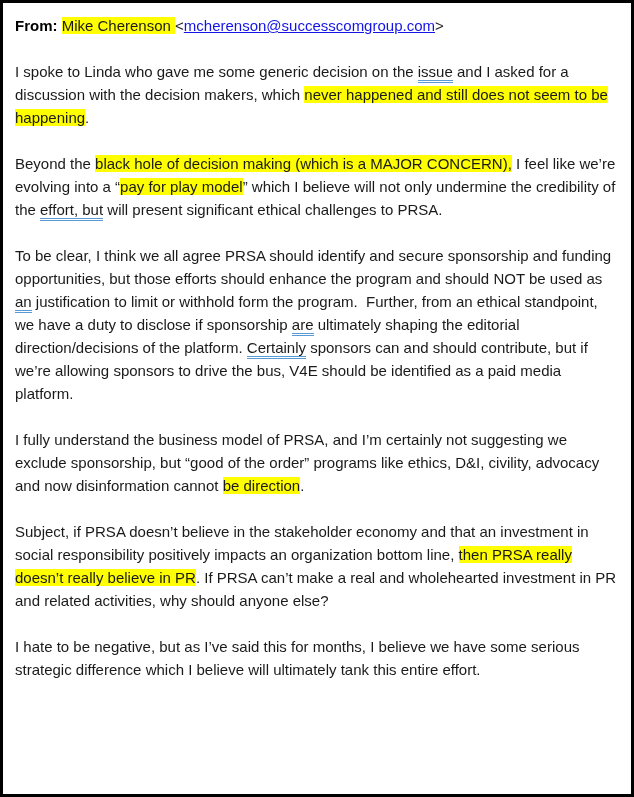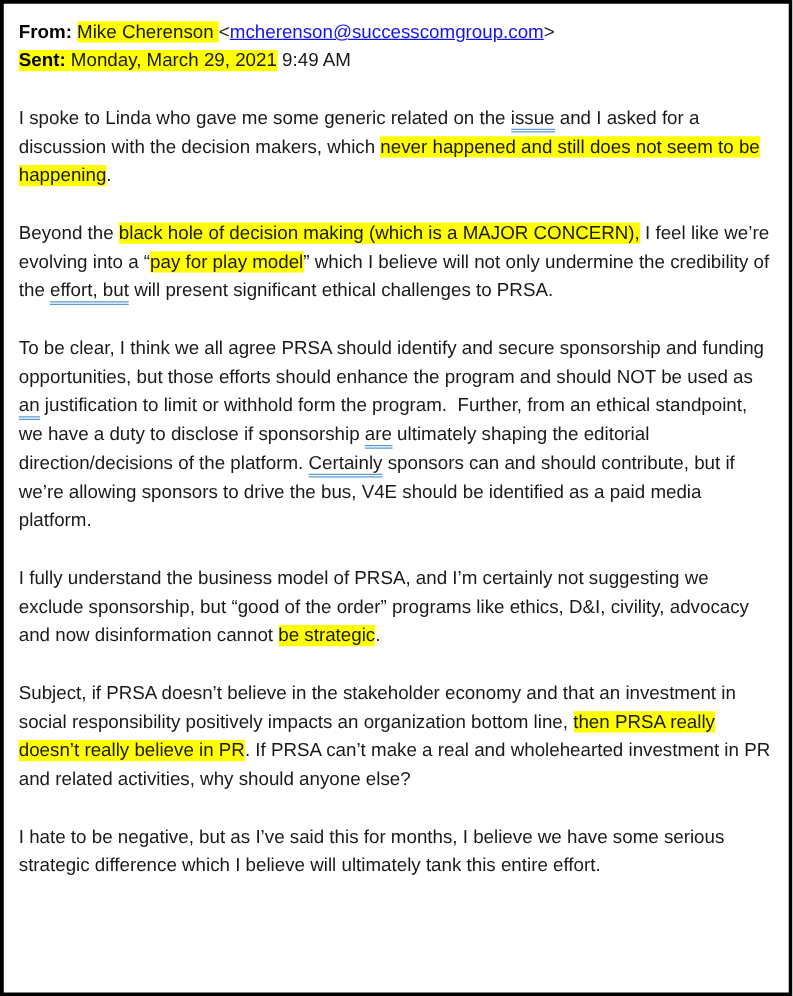--- a/index.html
+++ b/index.html
@@ -49,23 +49,22 @@
     border-bottom: 3px double #5b9bd5;
     text-align: right;
   }
 </style>
 </head>
 <body>
 
 <div class="page">
   <div class="header-block">
     <div class="hline"><span class="run-bold">From: </span><span class="run-highlight">Mike Cherenson </span><span>&lt;</span><span class="run-link">mcherenson@successcomgroup.com</span><span>&gt;</span></div>
-    <div class="hline"><span class="run-bold run-highlight">Sent: </span><span class="run-highlight">Monday, March 29, 2021</span><span> 9:49 AM</span></div>
   </div>
   <div>
-    <p class="para"><span>I spoke to Linda who gave me some generic related on the </span><span class="run-grammar">issue</span><span> and I asked for a discussion with the decision makers, which </span><span class="run-highlight">never happened and still does not seem to be happening</span><span>.</span></p>
+    <p class="para"><span>I spoke to Linda who gave me some generic decision on the </span><span class="run-grammar">issue</span><span> and I asked for a discussion with the decision makers, which </span><span class="run-highlight">never happened and still does not seem to be happening</span><span>.</span></p>
     <p class="para"><span>Beyond the </span><span class="run-highlight">black hole of decision making (which is a MAJOR CONCERN),</span><span> I feel like we’re evolving into a “</span><span class="run-highlight">pay for play model</span><span>” which I believe will not only undermine the credibility of the </span><span class="run-grammar">effort, but</span><span> will present significant ethical challenges to PRSA.</span></p>
     <p class="para"><span>To be clear, I think we all agree PRSA should identify and secure sponsorship and funding opportunities, but those efforts should enhance the program and should NOT be used as </span><span class="run-grammar">an</span><span> justification to limit or withhold form the program.&nbsp; Further, from an ethical standpoint, we have a duty to disclose if sponsorship </span><span class="run-grammar">are</span><span> ultimately shaping the editorial direction/decisions of the platform. </span><span class="run-grammar">Certainly</span><span> sponsors can and should contribute, but if we’re allowing sponsors to drive the bus, V4E should be identified as a paid media platform.</span></p>
-    <p class="para"><span>I fully understand the business model of PRSA, and I’m certainly not suggesting we exclude sponsorship, but “good of the order” programs like ethics, D&amp;I, civility, advocacy and now disinformation cannot </span><span class="run-highlight">be strategic</span><span>.</span></p>
+    <p class="para"><span>I fully understand the business model of PRSA, and I’m certainly not suggesting we exclude sponsorship, but “good of the order” programs like ethics, D&amp;I, civility, advocacy and now disinformation cannot </span><span class="run-highlight">be direction</span><span>.</span></p>
     <p class="para"><span>Subject, if PRSA doesn’t believe in the stakeholder economy and that an investment in social responsibility positively impacts an organization bottom line, </span><span class="run-highlight">then PRSA really doesn’t really believe in PR</span><span>. If PRSA can’t make a real and wholehearted investment in PR and related activities, why should anyone else?</span></p>
     <p class="para"><span>I hate to be negative, but as I’ve said this for months, I believe we have some serious strategic difference which I believe will ultimately tank this entire effort.</span></p>
   </div>
 </div>
 
 </body></html>

